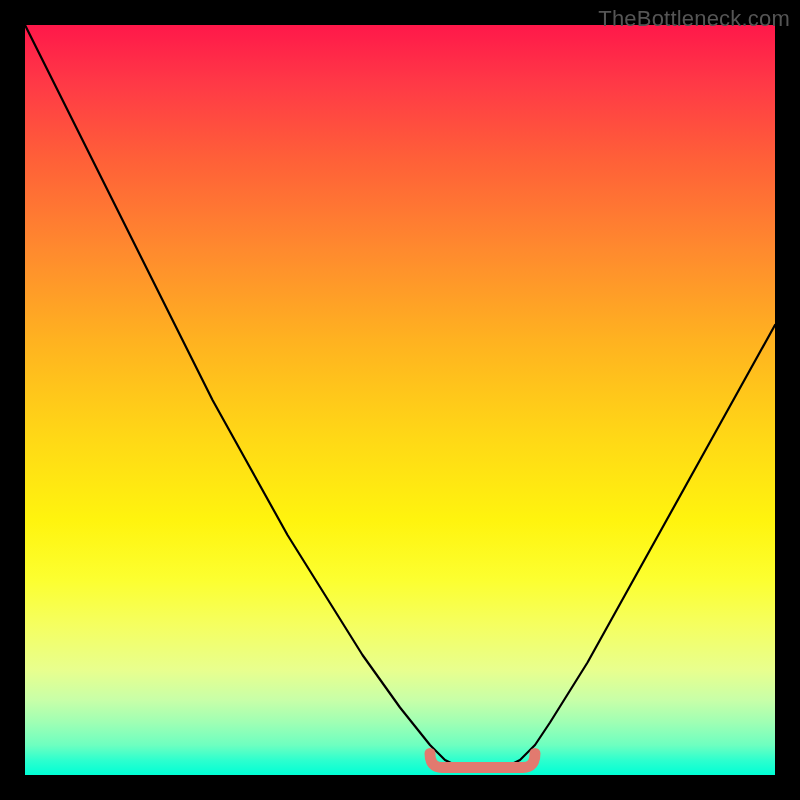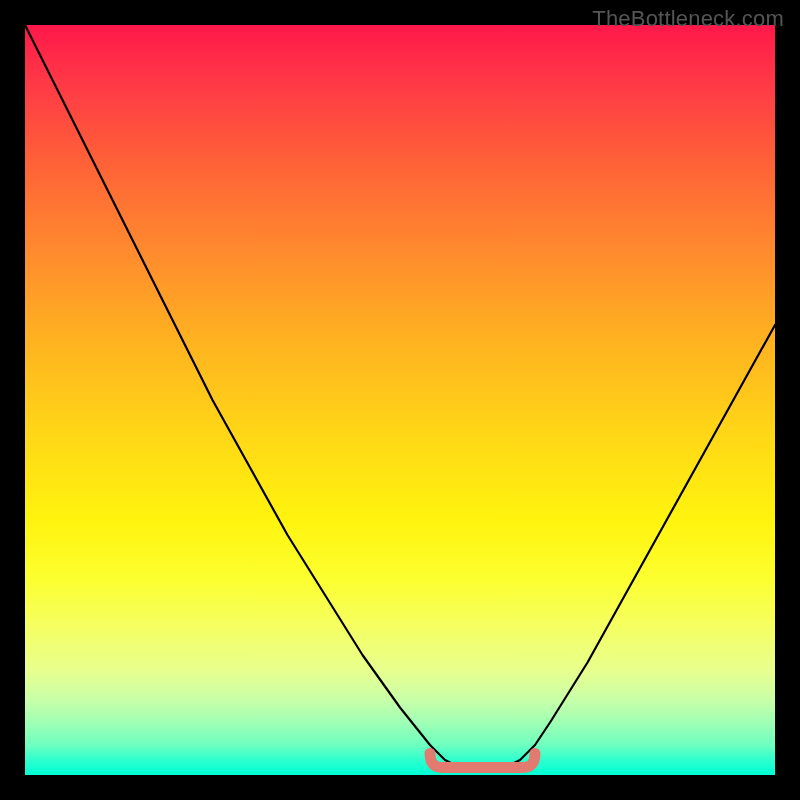--- a/index.html
+++ b/index.html
@@ -13,21 +13,21 @@
   }
   .frame {
     position: relative;
     width: 800px;
     height: 800px;
     background: #000;
   }
   .watermark {
     position: absolute;
     top: 6px;
-    right: 16px;
+    right: 10px;
     color: #555;
     font-size: 22px;
     font-weight: 400;
     letter-spacing: 0.2px;
     z-index: 10;
   }
   .plot-area {
     position: absolute;
     left: 25px;
     top: 25px;

